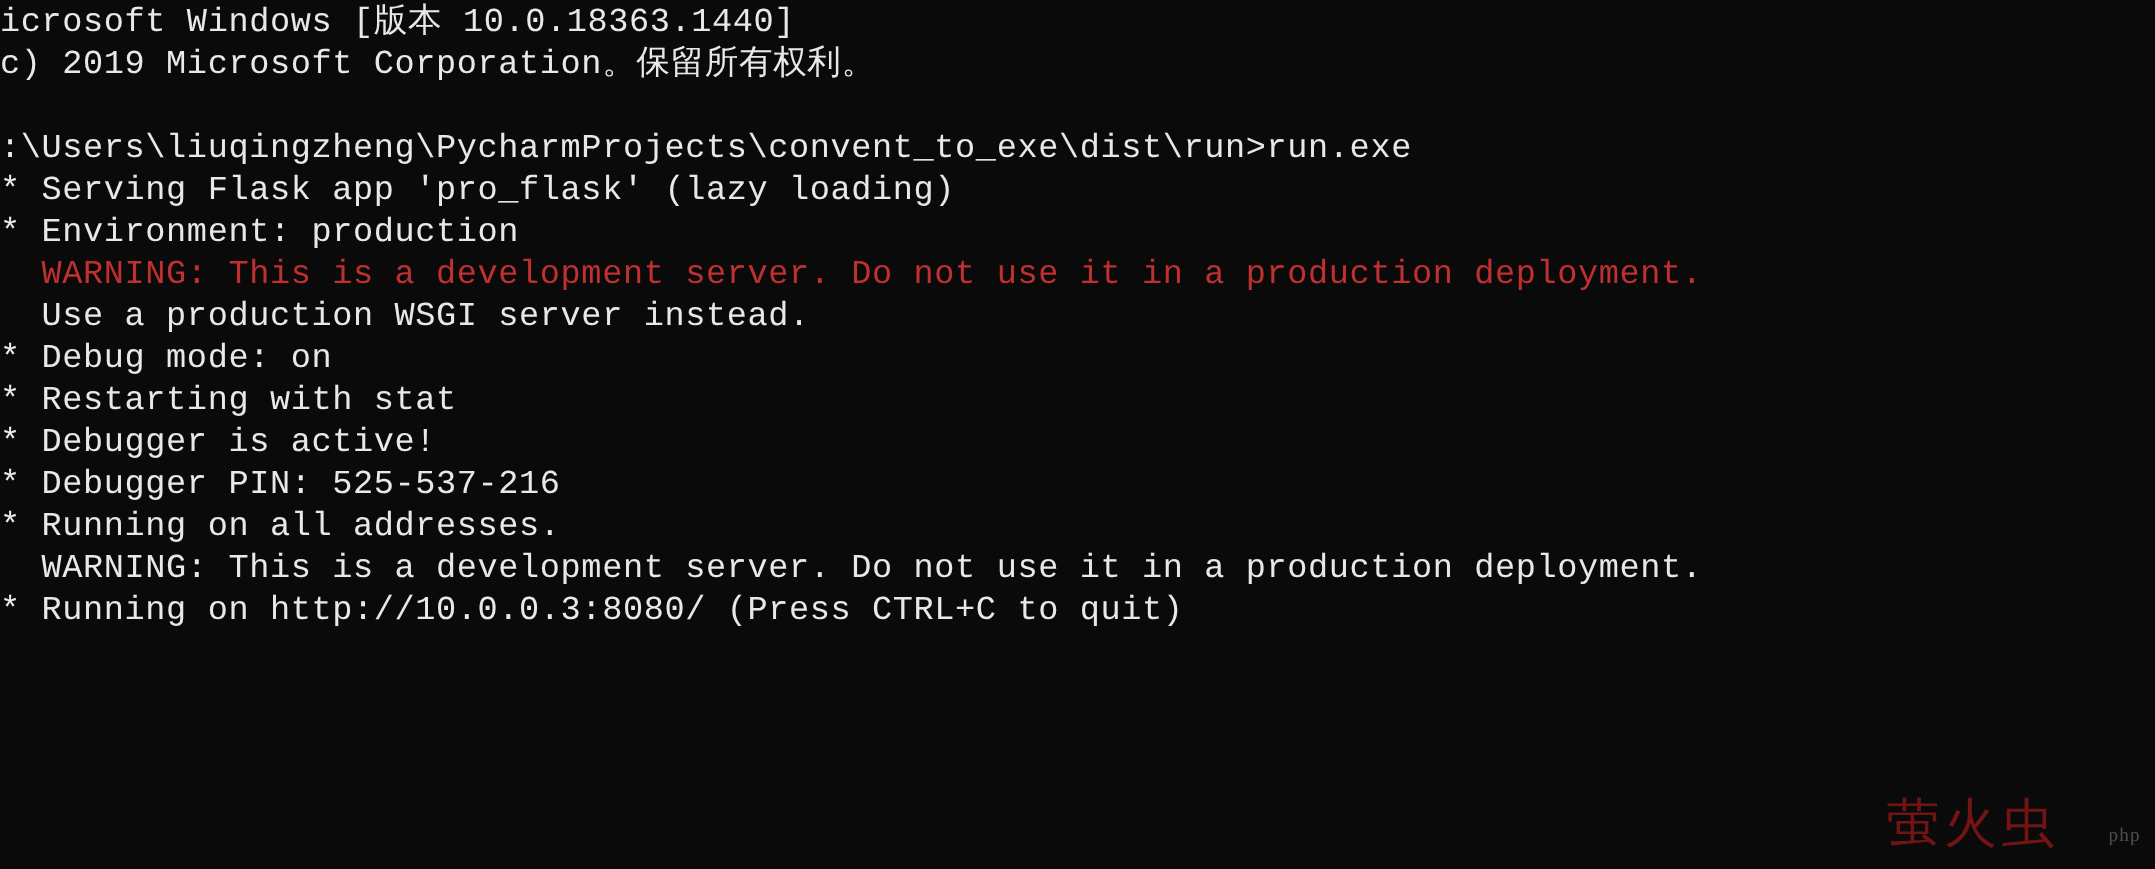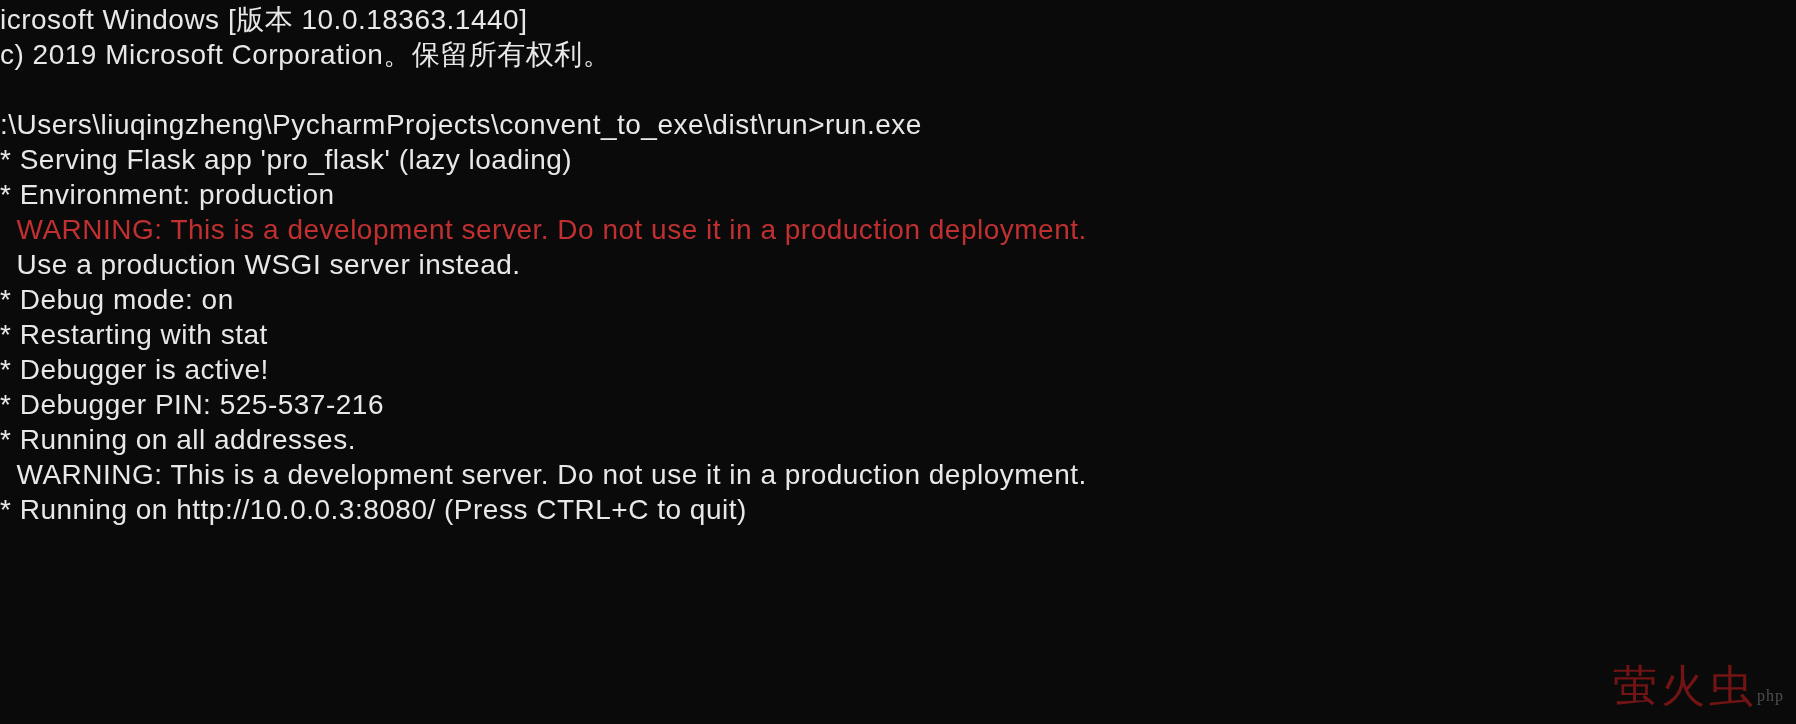--- a/index.html
+++ b/index.html
@@ -4,21 +4,21 @@
 <style>
   html, body {
     margin: 0;
     padding: 0;
     width: 1796px;
     height: 724px;
     background: #0a0a0a;
     overflow: hidden;
   }
   .terminal {
-    font-family: Liberation Sans, sans-serif;
+    font-family: Liberation Mono, monospace;
     font-size: 28px;
     line-height: 1.25;
     color: #e8e8e8;
     white-space: pre;
     padding: 2px 0 0 0;
     letter-spacing: 0.5px;
   }
   .terminal .line {
     display: block;
     min-height: 1.25em;
@@ -35,20 +35,21 @@
     color: rgba(200, 30, 30, 0.55);
     letter-spacing: 4px;
     user-select: none;
     pointer-events: none;
   }
   .watermark .sub {
     font-size: 16px;
     color: rgba(160, 160, 160, 0.45);
     letter-spacing: 1px;
     vertical-align: baseline;
+    margin-left: 41px;
   }
 </style>
 </head>
 <body>
 
 <div class="terminal" id="term"><span class="line">icrosoft Windows [版本 10.0.18363.1440]</span><span class="line">c) 2019 Microsoft Corporation。保留所有权利。</span><span class="line"></span><span class="line">:\Users\liuqingzheng\PycharmProjects\convent_to_exe\dist\run&gt;run.exe</span><span class="line">* Serving Flask app 'pro_flask' (lazy loading)</span><span class="line">* Environment: production</span><span class="line red">  WARNING: This is a development server. Do not use it in a production deployment.</span><span class="line">  Use a production WSGI server instead.</span><span class="line">* Debug mode: on</span><span class="line">* Restarting with stat</span><span class="line">* Debugger is active!</span><span class="line">* Debugger PIN: 525-537-216</span><span class="line">* Running on all addresses.</span><span class="line">  WARNING: This is a development server. Do not use it in a production deployment.</span><span class="line">* Running on http://10.0.0.3:8080/ (Press CTRL+C to quit)</span></div>
 
 <div class="watermark">
   <span>萤火虫</span><span class="sub">php</span>
 </div>

